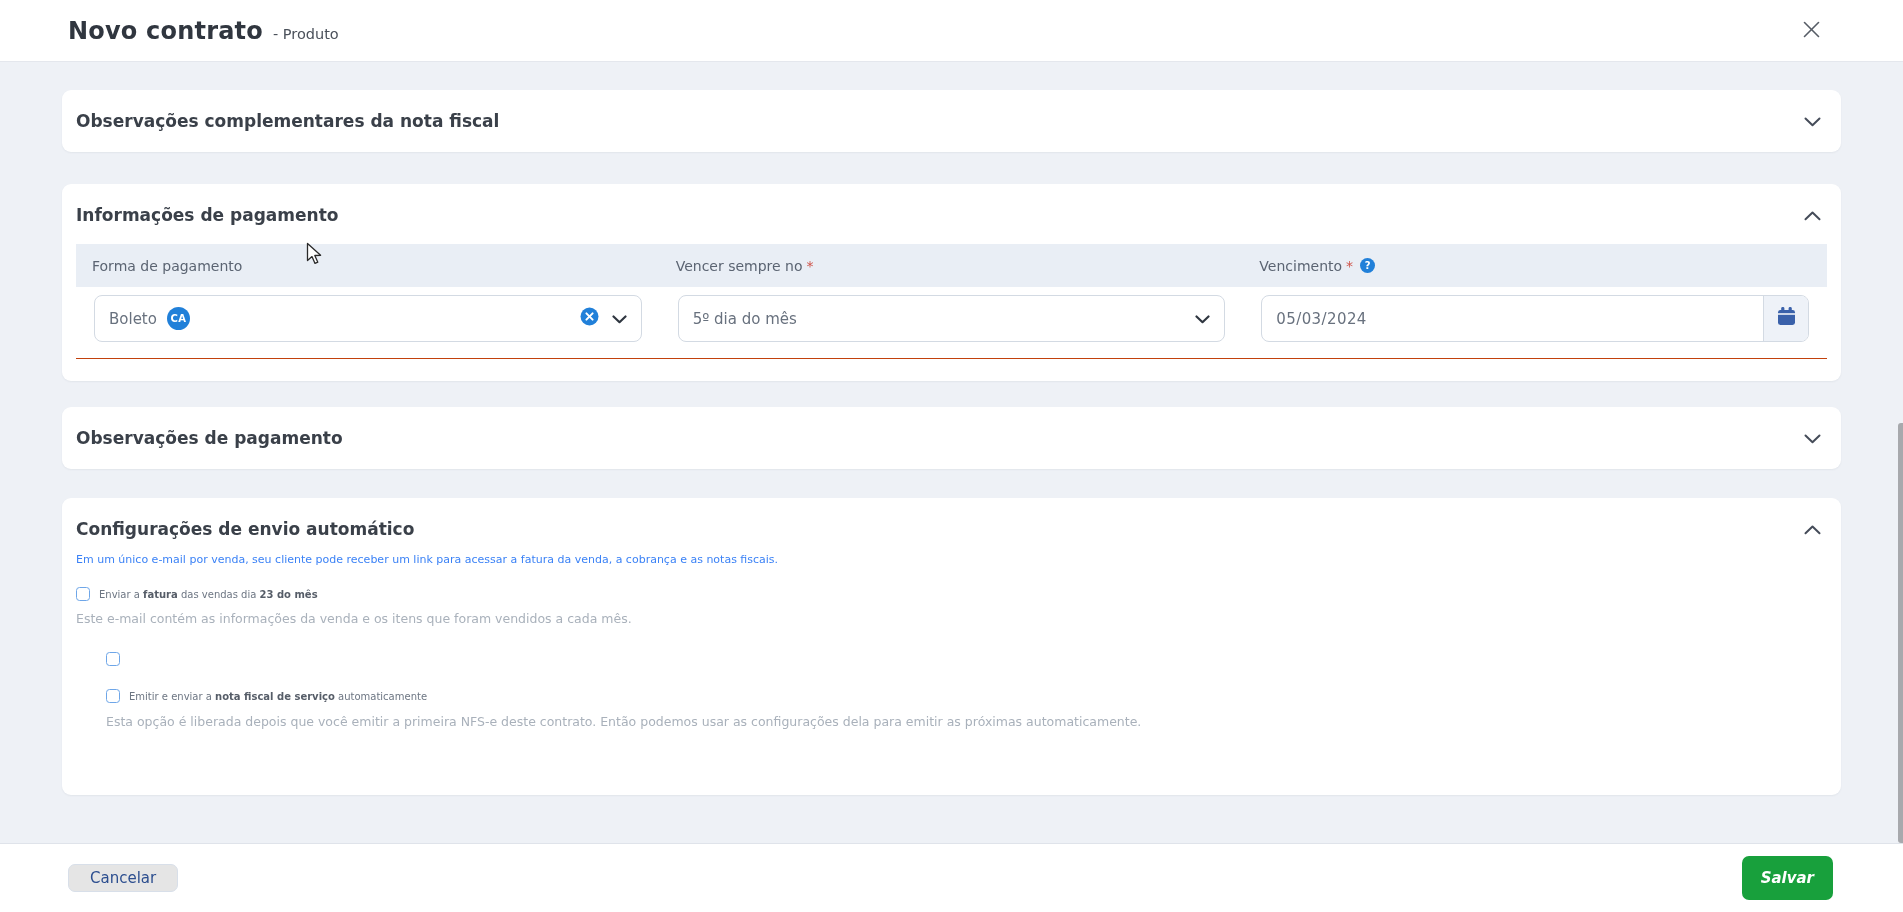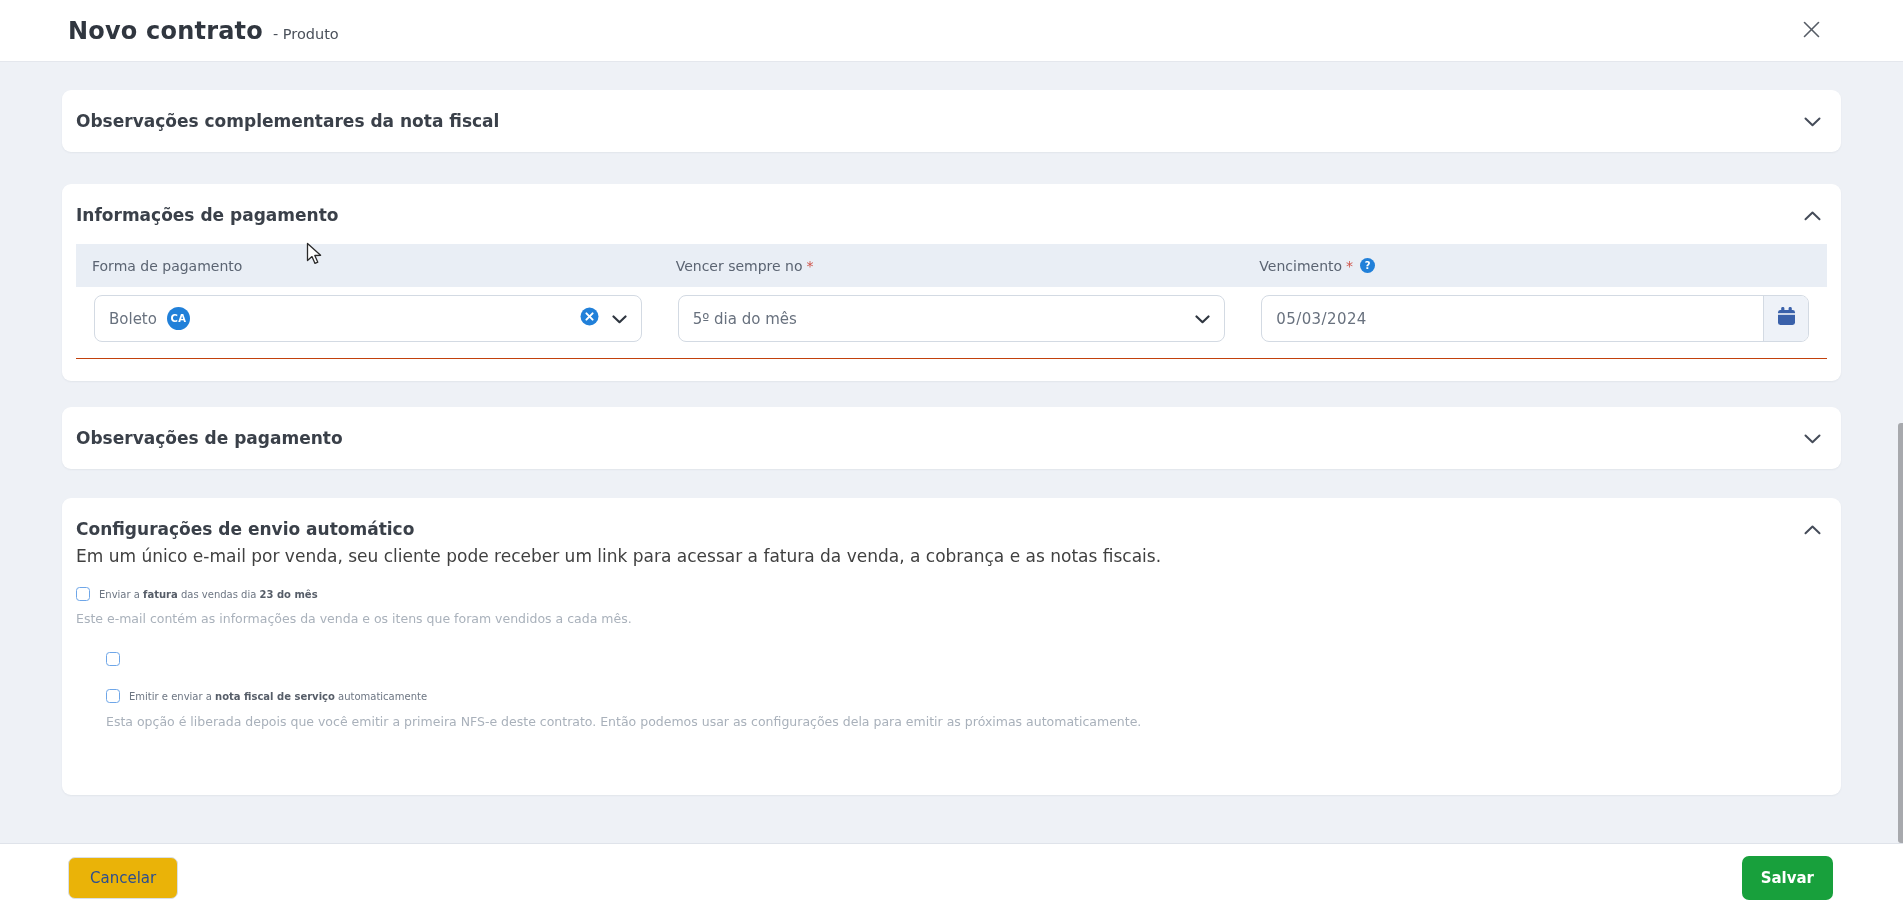--- a/index.html
+++ b/index.html
@@ -78,47 +78,47 @@
     font-family:inherit; font-size:15px; color:#68717e; letter-spacing:.4px; background:transparent;
   }
   .cal-btn {
     width:45px; height:100%; background:#eef2f8; border-left:1px solid #d3dae3;
     display:flex; align-items:center; justify-content:center; cursor:pointer; flex:none;
   }
 
   
   .card.autosend { padding:20px 14px 66px; }
   .card.autosend .card-head { display:flex; align-items:center; justify-content:space-between; padding-right:6px; }
-  .desc { margin-top:6px; font-size:17px; color:#404040; }
+  .desc { margin-top:13px; font-size:11px; color:#3b82f6; }
   .cb-row { display:flex; align-items:center; font-size:10px; color:#6d7683; cursor:pointer; }
   .cb-row .b { font-weight:700; color:#565d68; }
   .cb-box {
     width:14px; height:14px; border:1.5px solid #6ea6e8; border-radius:3.5px;
     background:#fff; flex:none; margin-right:9px;
   }
   .helper { font-size:12.5px; color:#a9b1bb; }
   .cb1 { margin-top:21px; }
   .helper1 { margin-top:10px; }
   .cb2 { margin-top:26px; margin-left:30px; }
   .cb3 { margin-top:23px; margin-left:30px; }
   .helper3 { margin-top:11px; margin-left:30px; }
 
   
   .footer {
     position:absolute; left:0; right:0; bottom:0; height:69px; background:#fff;
     border-top:1px solid #dfe3ea; display:flex; align-items:center;
     padding:0 70px 0 68px;
   }
   .btn-cancel {
-    height:42px; padding:0 21px; background:#eab308; border:1px solid #d8dfe9;
+    height:28px; padding:0 21px; background:#e5e5e5; border:1px solid #d8dfe9;
     border-radius:7px; color:#2c4e8f; font-size:15px; font-family:inherit; cursor:pointer;
   }
   .btn-save {
     margin-left:auto; height:44px; padding:0 19px; background:#18a03c; border:none;
-    border-radius:7px; color:#fff; font-size:15px; font-weight:700; font-family:inherit; cursor:pointer;
+    border-radius:7px; color:#fff; font-size:15px; font-weight:700; font-family:inherit; cursor:pointer;font-style:italic;
   }
 
   
   .scrollbar-thumb {
     position:absolute; top:423px; right:0; width:5px; height:420px;
     background:#a7a9ad; border-radius:3px 0 0 3px;
   }
   .cursor { position:absolute; left:306px; top:242px; pointer-events:none; }
 </style>
 </head>

